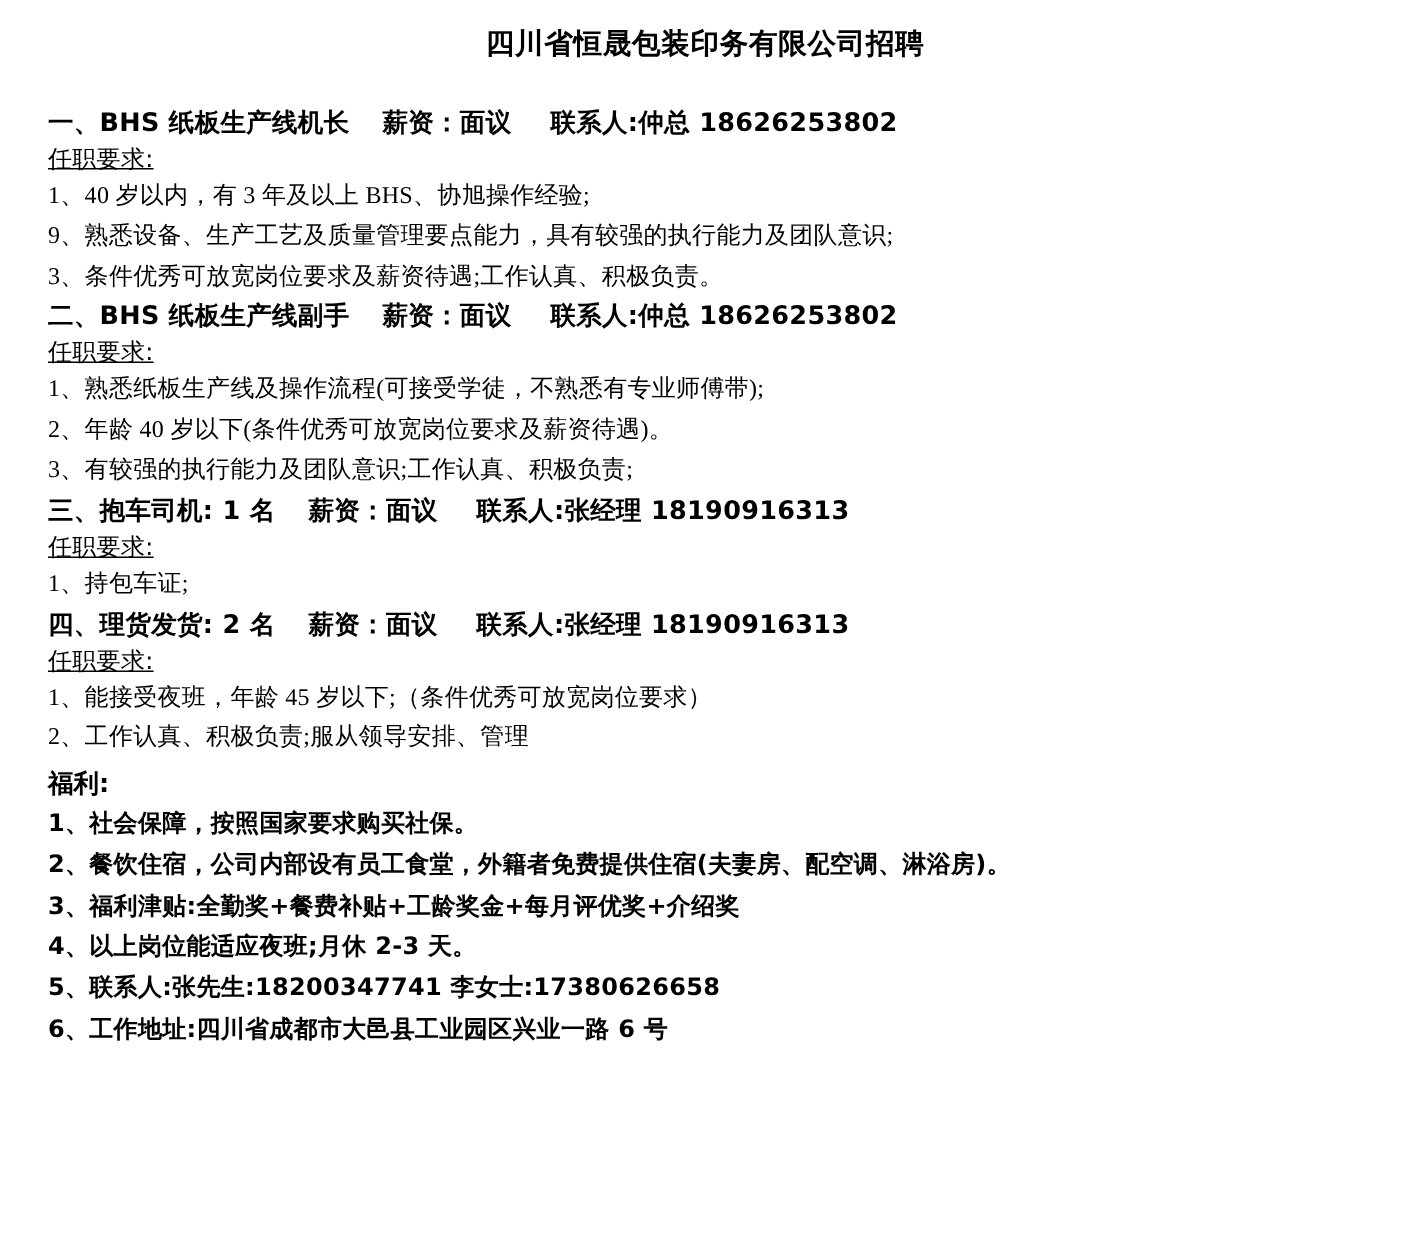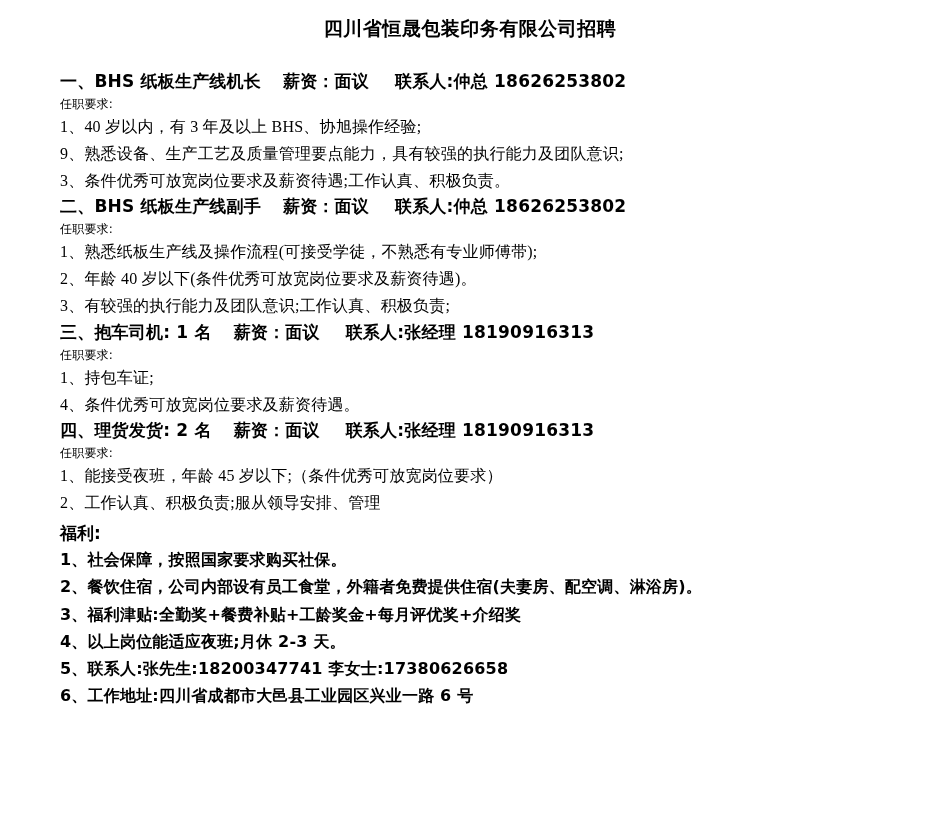--- a/index.html
+++ b/index.html
@@ -23,41 +23,42 @@
   }
   .title {
     text-align: center;
     font-size: 19px;
     font-weight: bold;
     letter-spacing: 0.5px;
     padding-top: 16px;
     padding-bottom: 10px;
   }
   .body-area {
-    padding: 18px 20px 0 60px;
+    padding: 18px 20px 0 32px;
   }
   .heading {
     font-size: 17px;
     font-weight: bold;
     margin: 0 0 3px 0;
     white-space: nowrap;
     letter-spacing: 0.2px;
   }
   .heading .gap-s {
     display: inline-block;
     width: 22px;
   }
   .heading .gap-m {
     display: inline-block;
     width: 26px;
   }
   .subhead {
-    font-size: 12px;
+    font-size: 16px;
     margin: 2px 0 2px 0;
     letter-spacing: 0.2px;
+    text-decoration: underline;
   }
   .line {
     font-size: 16px;
     margin: 0 0 2px 0;
     line-height: 1.55;
     letter-spacing: 0.2px;
     white-space: nowrap;
     font-family: Liberation Serif, serif;
   }
   .block {
@@ -105,21 +106,20 @@
       <div class="line">2、年龄 40 岁以下(条件优秀可放宽岗位要求及薪资待遇)。</div>
       <div class="line">3、有较强的执行能力及团队意识;工作认真、积极负责;</div>
     </div>
 
     <div class="block">
       <div class="heading">
         <span>三、</span><span>抱车司机: 1 名</span><span class="gap-s"></span><span>薪资：面议</span><span class="gap-m"></span><span>联系人:张经理 18190916313</span>
       </div>
       <div class="subhead">任职要求:</div>
       <div class="line">1、持包车证;</div>
-      <div class="line">4、条件优秀可放宽岗位要求及薪资待遇。</div>
     </div>
 
     <div class="block">
       <div class="heading">
         <span>四、</span><span>理货发货: 2 名</span><span class="gap-s"></span><span>薪资：面议</span><span class="gap-m"></span><span>联系人:张经理 18190916313</span>
       </div>
       <div class="subhead">任职要求:</div>
       <div class="line">1、能接受夜班，年龄 45 岁以下;（条件优秀可放宽岗位要求）</div>
       <div class="line">2、工作认真、积极负责;服从领导安排、管理</div>
     </div>

